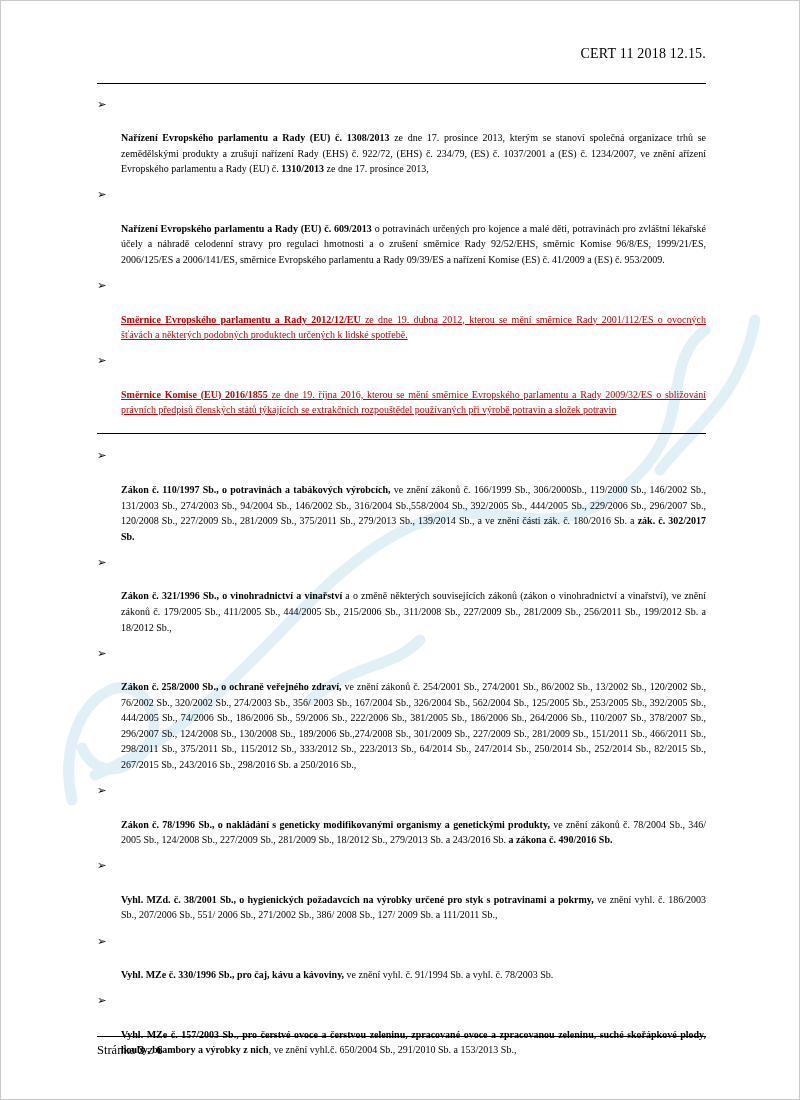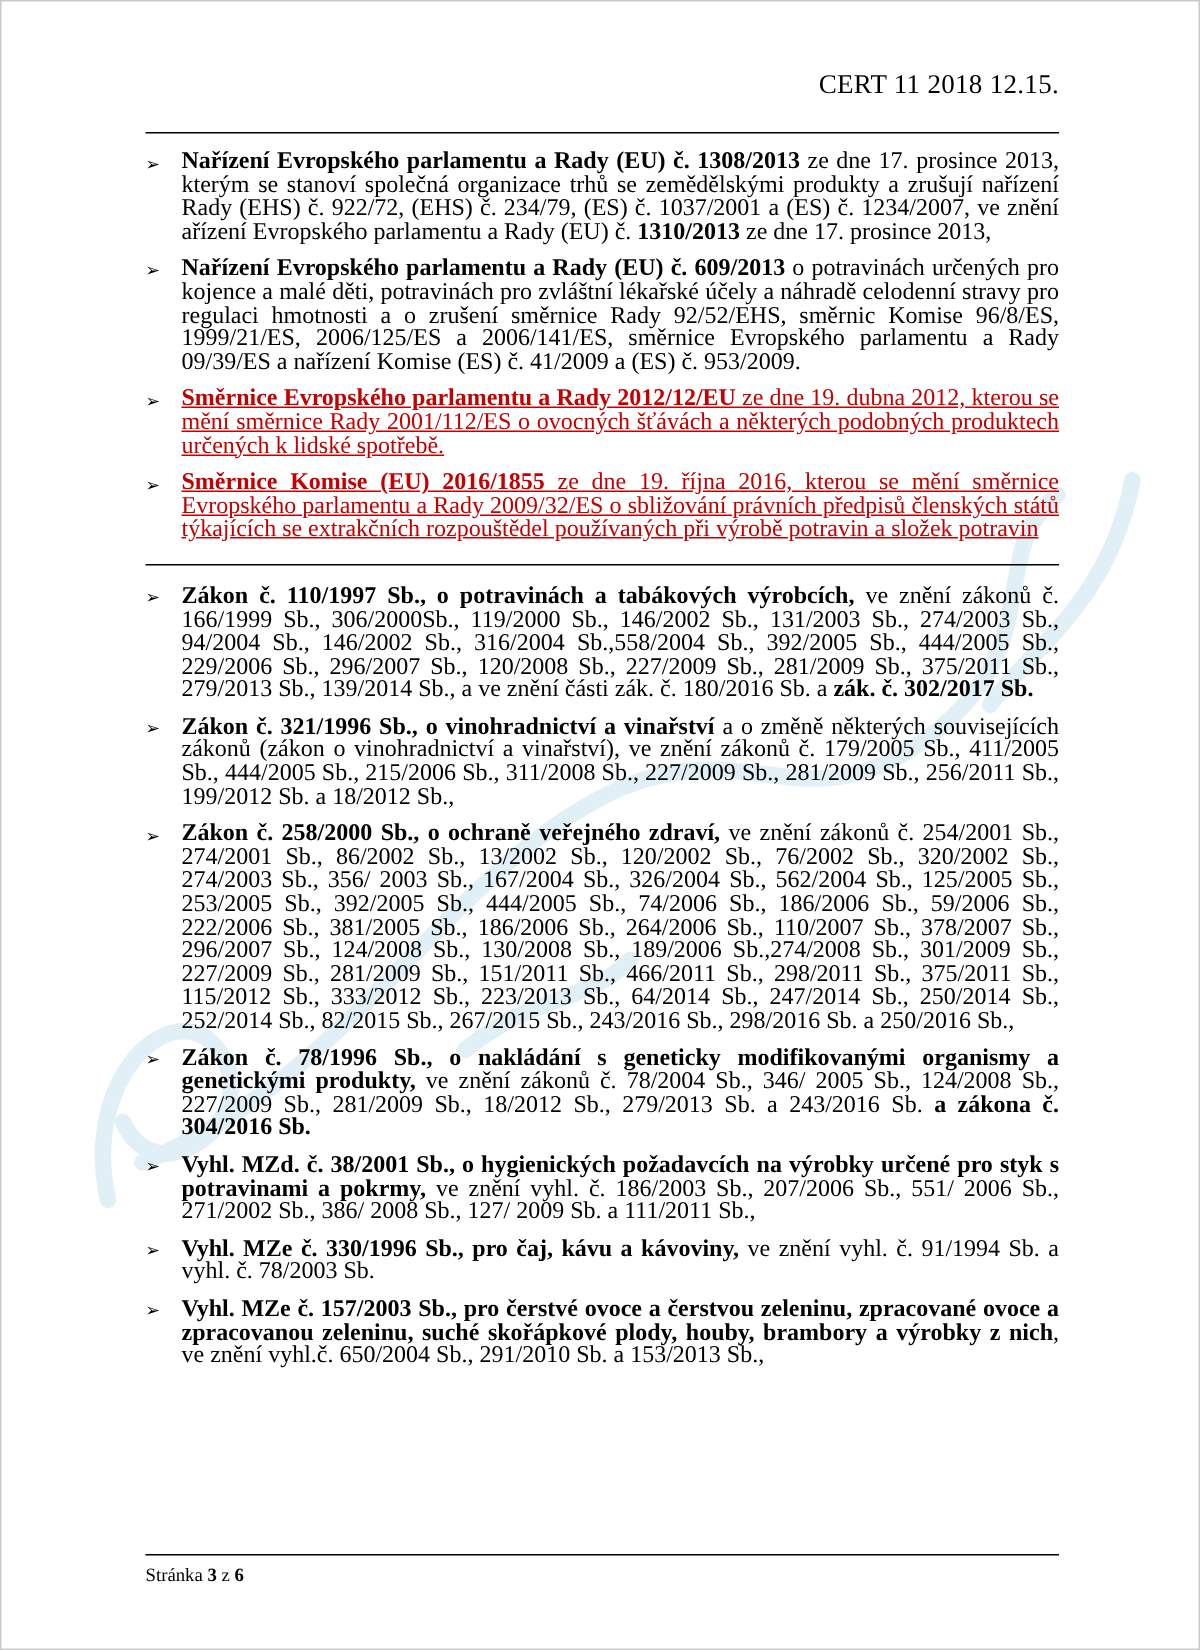--- a/index.html
+++ b/index.html
@@ -7,30 +7,30 @@
   body {
     background:#ffffff;
     font-family:"Liberation Serif", serif;
     color:#000;
     position:relative;
     overflow:hidden;
   }
   .frame { position:absolute; inset:0; border:1px solid #c9c9c9; pointer-events:none; z-index:5; }
   .wm { position:absolute; inset:0; z-index:0; pointer-events:none; }
   .content { position:absolute; left:97px; right:94px; top:0; z-index:1; }
-  .doc-ref { text-align:right; font-size:18px; padding-top:46px; letter-spacing:.2px; }
+  .doc-ref { text-align:right; font-size:14px; padding-top:46px; letter-spacing:.2px; }
   .top-rule { border-bottom:1.4px solid #000; margin-top:21px; margin-bottom:11px; }
   .mid-rule { border-bottom:1.4px solid #000; margin:15px 0 13px 0; }
   .item { display:flex; margin-bottom:9px; }
   .bullet {
     flex:0 0 24px; width:24px;
     font-family:"DejaVu Sans", sans-serif;
     font-size:11.5px; padding-top:1.5px; color:#000;
   }
-  .body { flex:1; text-align:justify; font-size:16px; line-height:15.6px; }
+  .body { flex:1; text-align:justify; font-size:10px; line-height:15.6px;margin-top:35px; }
   .b { font-weight:bold; }
   .red .body { color:var(--red, #c40000);text-decoration:underline; }
   .footer {
     position:absolute; left:97px; right:94px; bottom:42px;
     border-top:1.4px solid #000; padding-top:6px;
     text-align:left; font-size:12.5px; z-index:1;
   }
 </style>
 </head>
 <body>
@@ -79,21 +79,21 @@
       <div class="item">
         <span class="bullet">➢</span>
         <div class="body"><span class="b">Zákon č. 321/1996 Sb., o vinohradnictví a vinařství </span><span>a o změně některých souvisejících zákonů (zákon o vinohradnictví a vinařství), ve znění zákonů č. 179/2005 Sb., 411/2005 Sb., 444/2005 Sb., 215/2006 Sb., 311/2008 Sb., 227/2009 Sb., 281/2009 Sb., 256/2011 Sb., 199/2012 Sb. a 18/2012 Sb.,</span></div>
       </div>
       <div class="item">
         <span class="bullet">➢</span>
         <div class="body"><span class="b">Zákon č. 258/2000 Sb., o ochraně veřejného zdraví, </span><span>ve znění zákonů č. 254/2001 Sb., 274/2001 Sb., 86/2002 Sb., 13/2002 Sb., 120/2002 Sb., 76/2002 Sb., 320/2002 Sb., 274/2003 Sb., 356/ 2003 Sb., 167/2004 Sb., 326/2004 Sb., 562/2004 Sb., 125/2005 Sb., 253/2005 Sb., 392/2005 Sb., 444/2005 Sb., 74/2006 Sb., 186/2006 Sb., 59/2006 Sb., 222/2006 Sb., 381/2005 Sb., 186/2006 Sb., 264/2006 Sb., 110/2007 Sb., 378/2007 Sb., 296/2007 Sb., 124/2008 Sb., 130/2008 Sb., 189/2006 Sb.,274/2008 Sb., 301/2009 Sb., 227/2009 Sb., 281/2009 Sb., 151/2011 Sb., 466/2011 Sb., 298/2011 Sb., 375/2011 Sb., 115/2012 Sb., 333/2012 Sb., 223/2013 Sb., 64/2014 Sb., 247/2014 Sb., 250/2014 Sb., 252/2014 Sb., 82/2015 Sb., 267/2015 Sb., 243/2016 Sb., 298/2016 Sb. a 250/2016 Sb.,</span></div>
       </div>
       <div class="item">
         <span class="bullet">➢</span>
-        <div class="body"><span class="b">Zákon č. 78/1996 Sb., o nakládání s geneticky modifikovanými organismy a genetickými produkty, </span><span>ve znění zákonů č. 78/2004 Sb., 346/ 2005 Sb., 124/2008 Sb., 227/2009 Sb., 281/2009 Sb., 18/2012 Sb., 279/2013 Sb. a 243/2016 Sb. </span><span class="b">a zákona č. 304/2016 Sb.</span></div>
+        <div class="body"><span class="b">Zákon č. 78/1996 Sb., o nakládání s geneticky modifikovanými organismy a genetickými produkty, </span><span>ve znění zákonů č. 78/2004 Sb., 346/ 2005 Sb., 124/2008 Sb., 227/2009 Sb., 281/2009 Sb., 18/2012 Sb., 279/2013 Sb. a 243/2016 Sb. </span><span class="b">a zákona č. 490/2016 Sb.</span></div>
       </div>
       <div class="item">
         <span class="bullet">➢</span>
         <div class="body"><span class="b">Vyhl. MZd. č. 38/2001 Sb., o hygienických požadavcích na výrobky určené pro styk s potravinami a pokrmy, </span><span>ve znění vyhl. č. 186/2003 Sb., 207/2006 Sb., 551/ 2006 Sb., 271/2002 Sb., 386/ 2008 Sb., 127/ 2009 Sb. a  111/2011 Sb.,</span></div>
       </div>
       <div class="item">
         <span class="bullet">➢</span>
         <div class="body"><span class="b">Vyhl. MZe č. 330/1996 Sb., pro čaj, kávu a kávoviny, </span><span>ve znění vyhl. č. 91/1994 Sb. a vyhl. č. 78/2003 Sb.</span></div>
       </div>
       <div class="item">

